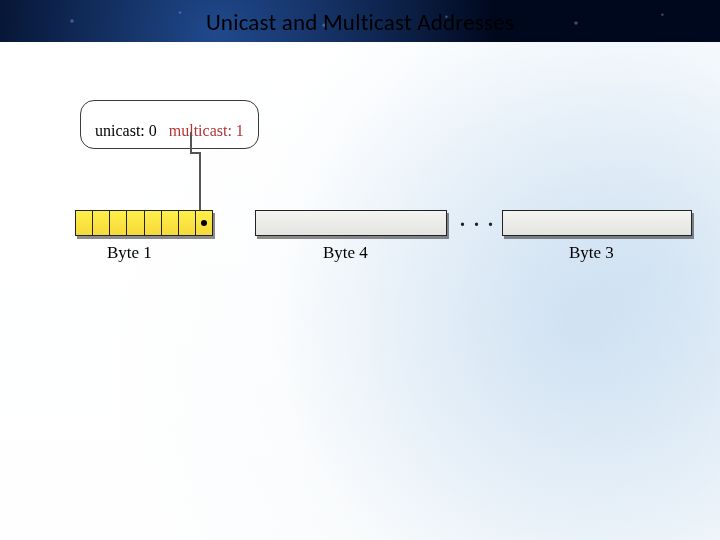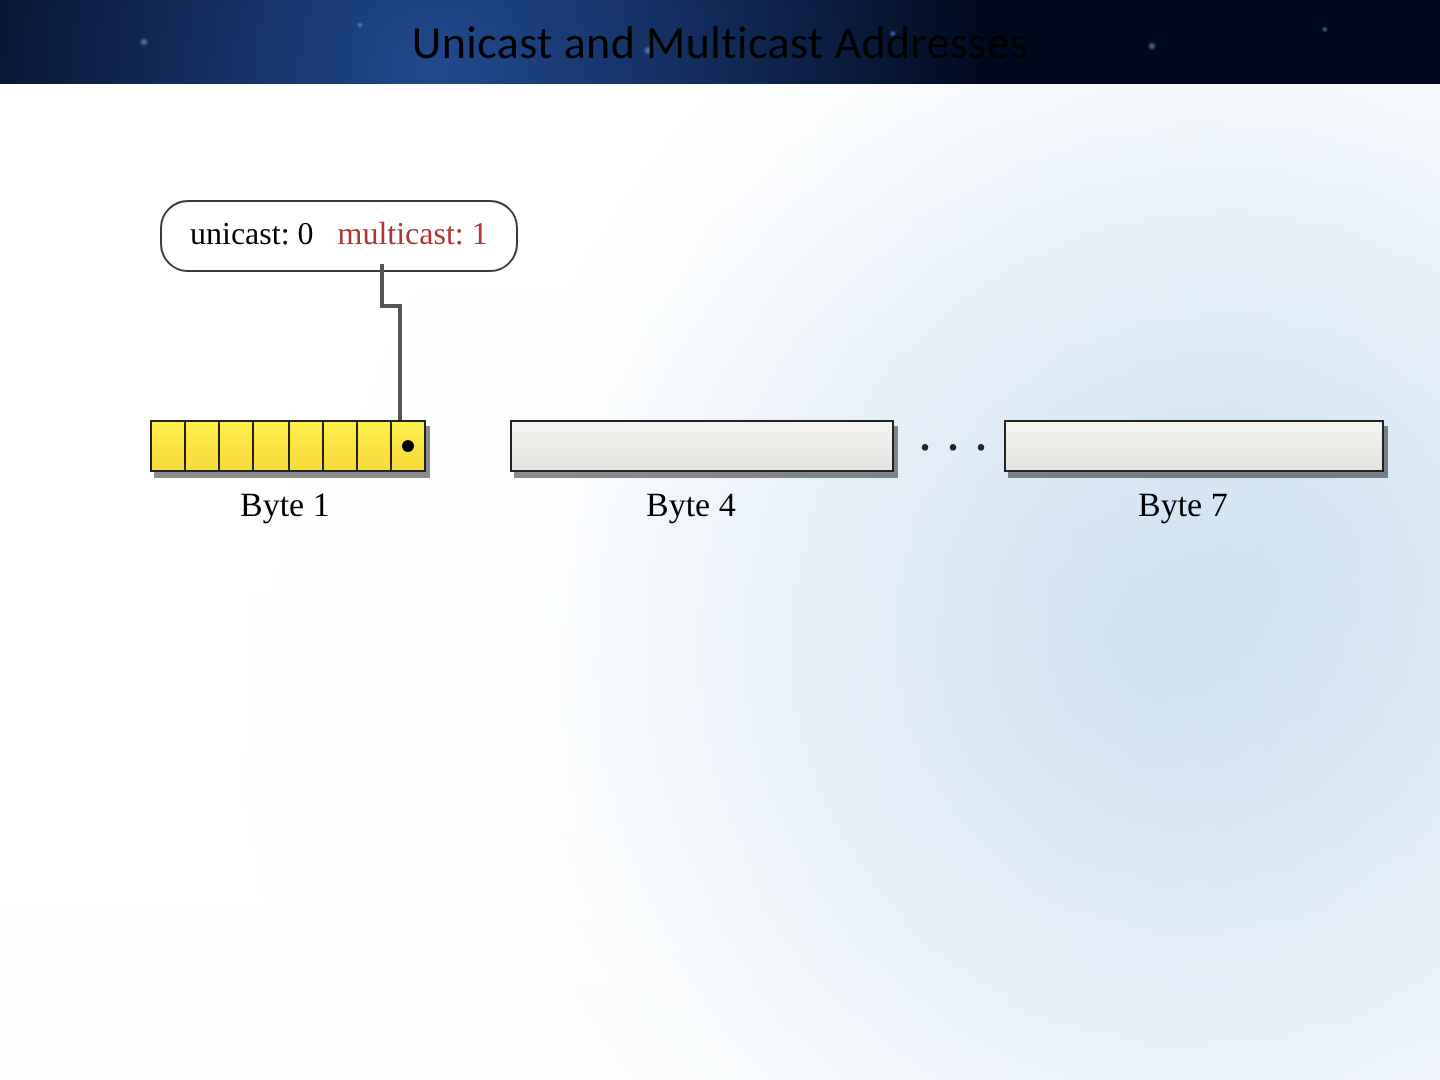--- a/index.html
+++ b/index.html
@@ -59,21 +59,21 @@
     left: 60px;
     width: 620px;
     height: 200px;
   }
 
   
   .bubble {
     position: absolute;
     top: 0;
     left: 20px;
-    padding: 8px 14px 8px 14px;
+    padding: 21px 14px 8px 14px;
     border: 1.5px solid #3a3a3a;
     border-radius: 14px;
     background: #fff;
     font-size: 16px;
   }
   .bubble .uni { color: #000; }
   .bubble .mul { color: #b23535; margin-left: 8px; }
 
   
   .lead {
@@ -140,21 +140,21 @@
     color: #222;
     letter-spacing: 2px;
   }
 
   .bytelabel {
     position: absolute;
     top: 143px;
     font-size: 17px;
     color: #000;
   }
-  .bl1 { left: 60px; }
+  .bl1 { left: 47px; }
   .bl2 { left: 263px; }
   .bl6 { left: 509px; }
 </style>
 </head>
 <body>
 
 <div class="bg"></div>
 <div class="topbar"></div>
 
 <div class="title">Unicast and Multicast Addresses</div>
@@ -182,14 +182,14 @@
       <div class="bit"></div>
     </div>
     <div class="byteblock byte2"></div>
     <div class="byteblock byte6"></div>
   </div>
 
   <div class="dots">. . .</div>
 
   <div class="bytelabel bl1">Byte 1</div>
   <div class="bytelabel bl2">Byte 4</div>
-  <div class="bytelabel bl6">Byte 7</div>
+  <div class="bytelabel bl6">Byte 3</div>
 </div>
 
 </body></html>

